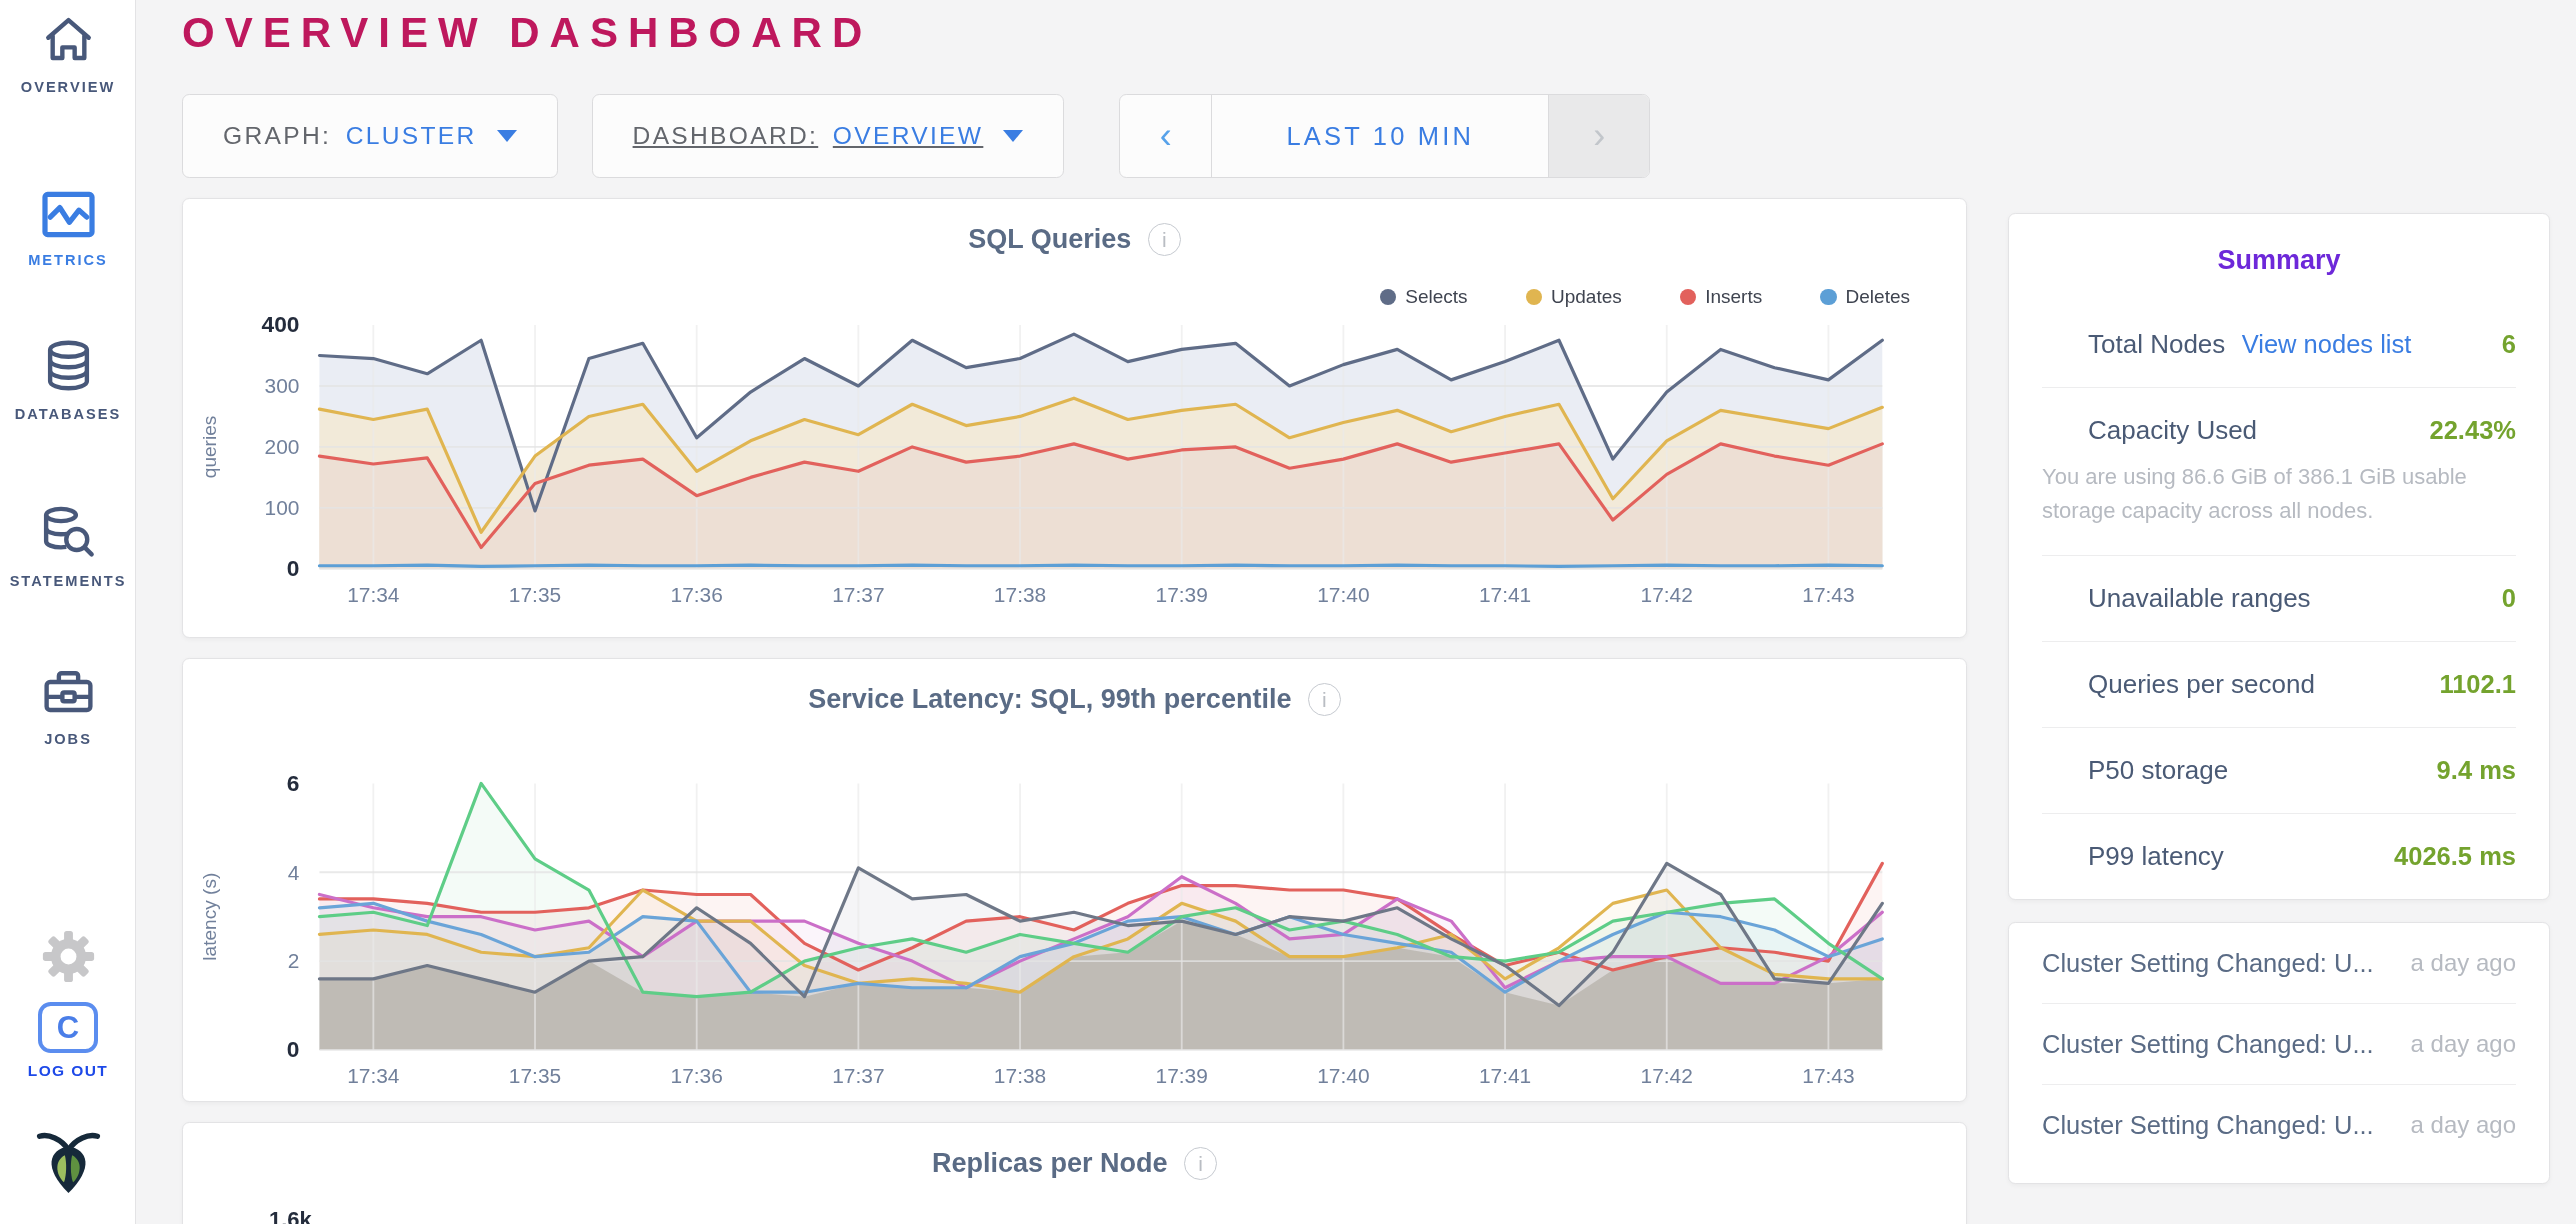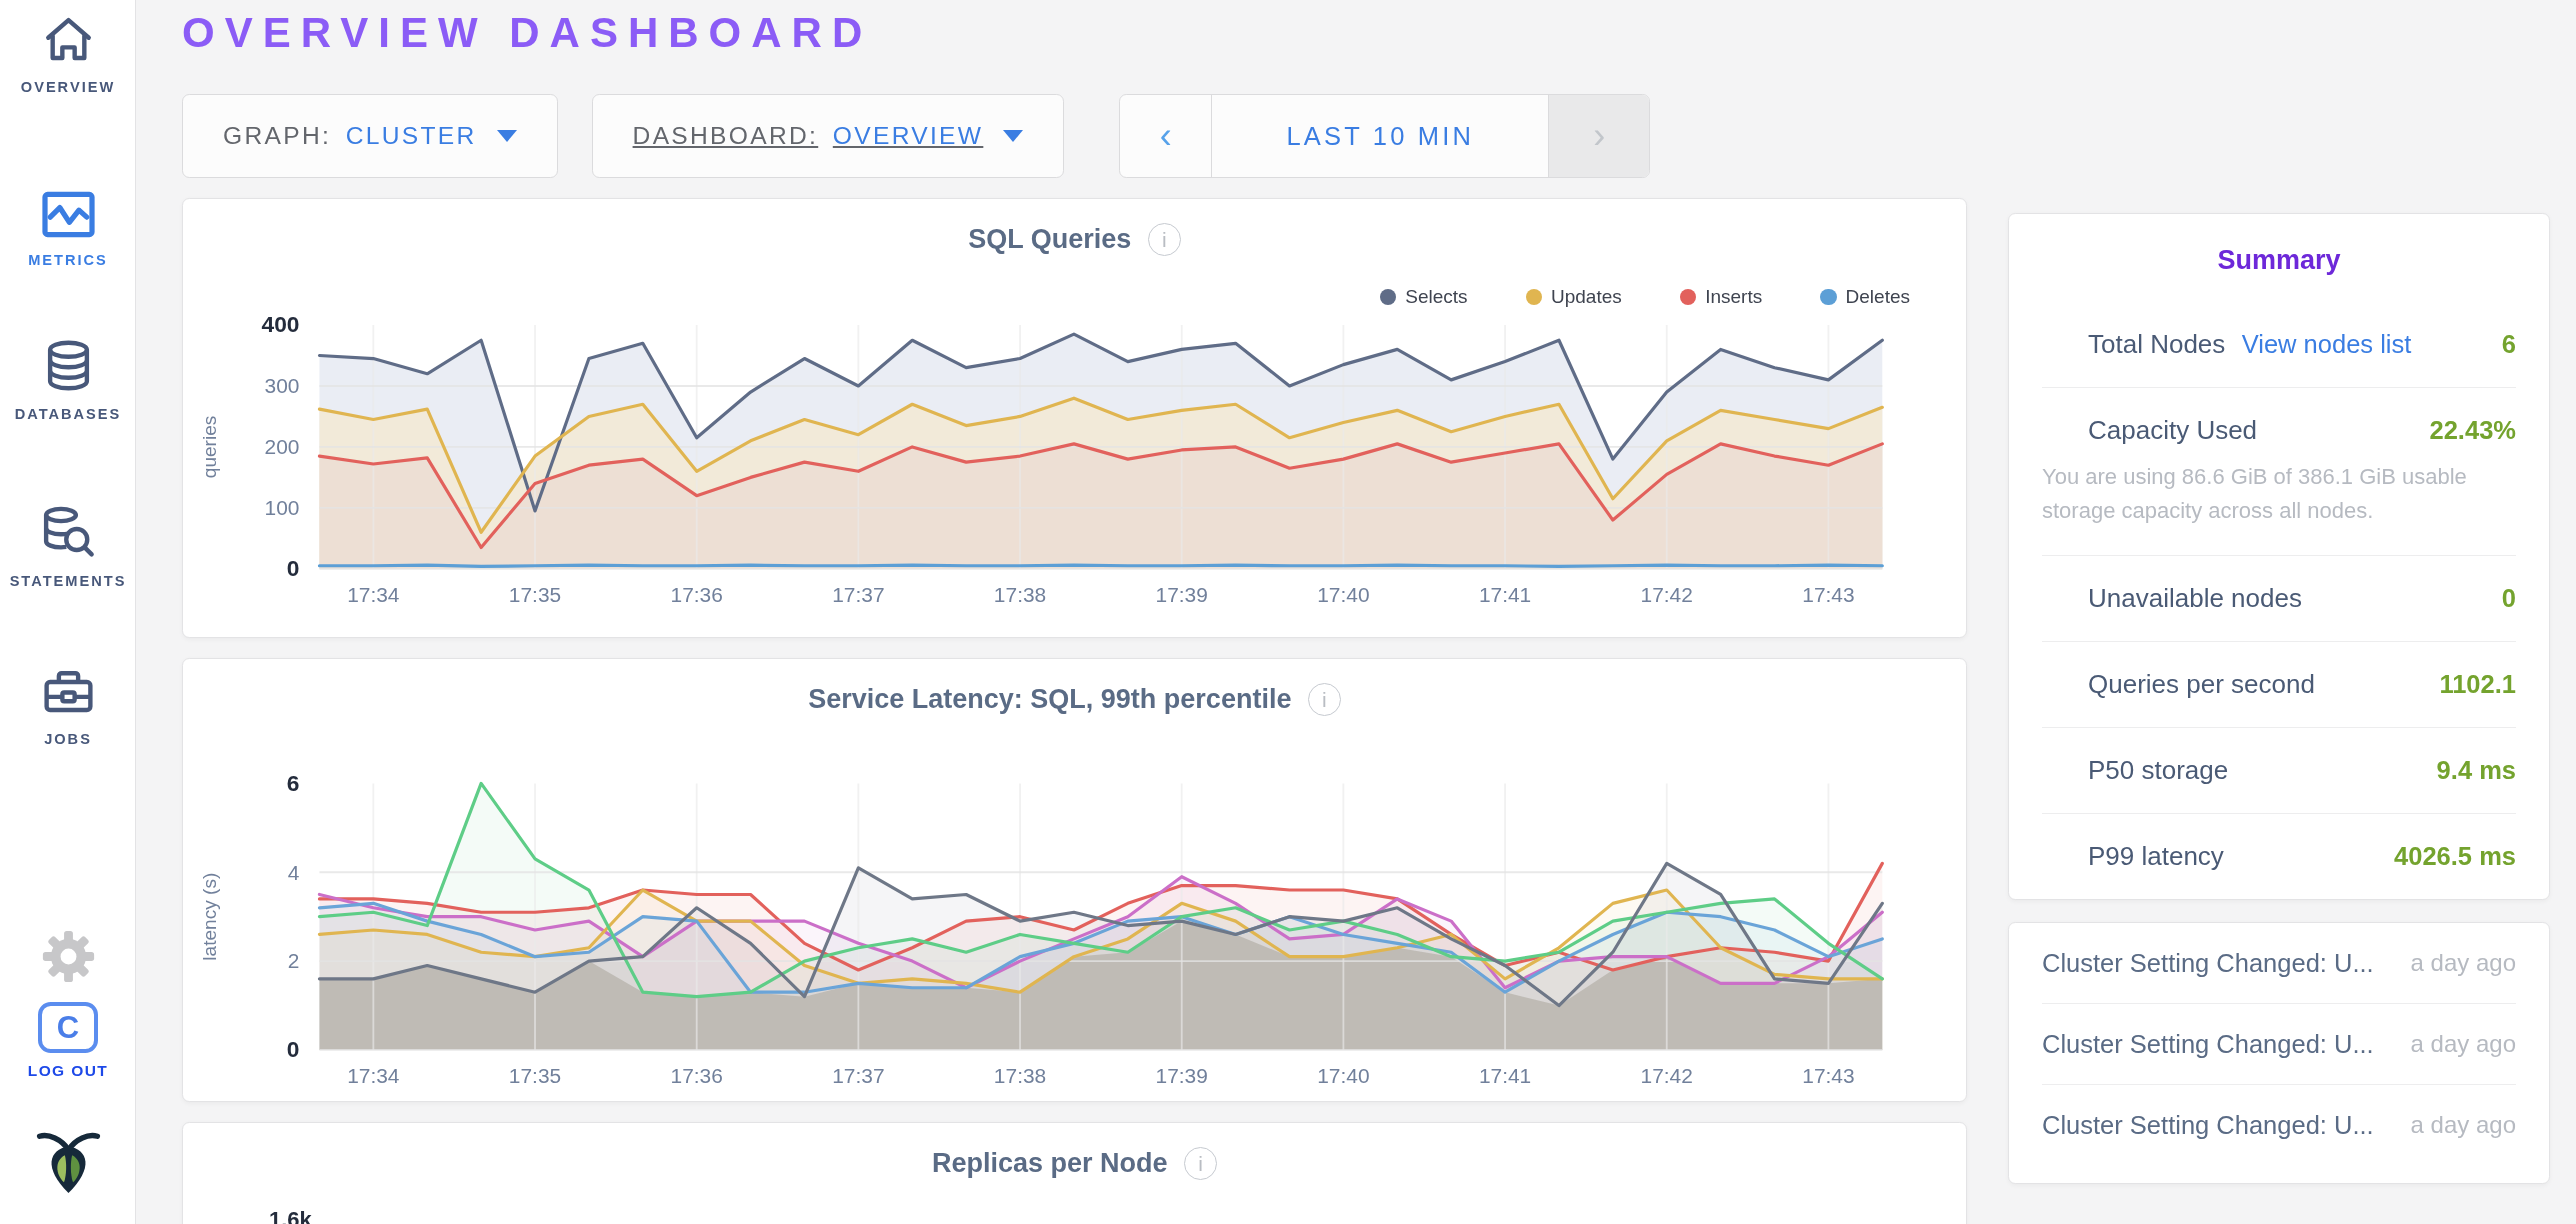--- a/index.html
+++ b/index.html
@@ -18,21 +18,21 @@
   .nav-icon { display:inline-block; }
   .gear-wrap { position:absolute; left:0; top:930px; width:136px; text-align:center; cursor:pointer; }
   .logout-wrap { position:absolute; left:0; top:1002px; width:136px; text-align:center; cursor:pointer; }
   .c-box { display:inline-flex; width:60px; height:51px; border:4.5px solid #5b8def; border-radius:12.7px;
     align-items:center; justify-content:center; font-size:31px; font-weight:700; color:#4a7ee8; background:#fff; }
   .logout-lbl { display:block; margin-top:9px; font-size:15.5px; font-weight:700; letter-spacing:1.4px; color:#1d49e8; }
   .logo-wrap { position:absolute; left:0; top:1126px; width:136px; text-align:center; cursor:pointer; }
 
   
   .page-title { position:absolute; left:182px; top:9px; font-size:42px; font-weight:700;
-    letter-spacing:10px; color:#8b5cf6; }
+    letter-spacing:10px; color:#be185d; }
   .toolbar { position:absolute; left:182px; top:94px; display:flex; align-items:stretch; height:84px; }
   .dd { display:flex; align-items:center; background:#fcfcfc; border:0.9px solid #dbdbdd;
     border-radius:7.3px; padding:0 40px; font-size:24.6px; letter-spacing:2.3px; color:#63666c; cursor:pointer; }
   .dd .dd-val { color:#3a7de2; margin-left:14.6px; }
   .caret-down { width:0; height:0; border-left:10px solid transparent; border-right:10px solid transparent;
     border-top:12.7px solid #3a7de2; margin-left:20px; }
   .dd + .dd { margin-left:34px;text-decoration:underline; }
   .timerange { margin-left:55px; display:flex; border:0.9px solid #dbdbdd; border-radius:7.3px;
     overflow:hidden; background:#fcfcfc; }
   .tr-prev { width:91px; display:flex; align-items:center; justify-content:center;
@@ -354,21 +354,21 @@
         </div>
         <div class="sum-sec">
           <div class="sum-row">
             <span><span class="sum-label">Capacity Used</span></span>
             <span class="sum-val">22.43%</span>
           </div>
           <div class="sum-sub">You are using 86.6 GiB of 386.1 GiB usable storage capacity across all nodes.</div>
         </div>
         <div class="sum-sec">
           <div class="sum-row">
-            <span><span class="sum-label">Unavailable nodes</span></span>
+            <span><span class="sum-label">Unavailable ranges</span></span>
             <span class="sum-val">0</span>
           </div>
         </div>
         <div class="sum-sec">
           <div class="sum-row">
             <span><span class="sum-label">Queries per second</span></span>
             <span class="sum-val">1102.1</span>
           </div>
         </div>
         <div class="sum-sec">

